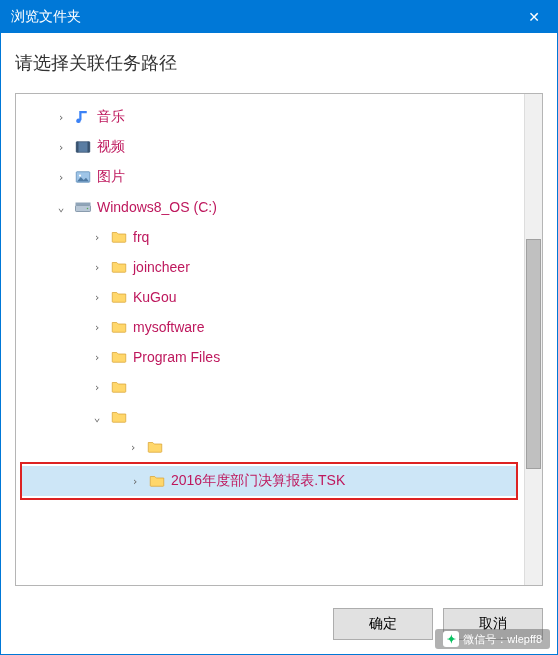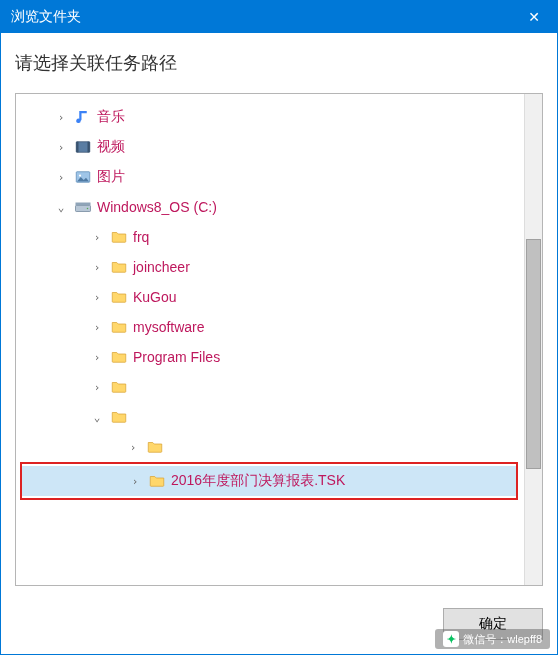--- a/index.html
+++ b/index.html
@@ -281,19 +281,20 @@
           </div>
         </div>
       </div>
     <div class="scrollbar-track">
       <div class="scrollbar-thumb" style="top:145px;height:230px;"></div>
     </div>
   </div>
 
   <div class="button-row">
     <button class="btn">确定</button>
+    <button class="btn">取消</button>
   </div>
 </div>
 
 <div class="watermark">
   <span class="wc-icon">✦</span>
   <span>微信号：wlepff8</span>
 </div>
 
 </body></html>

